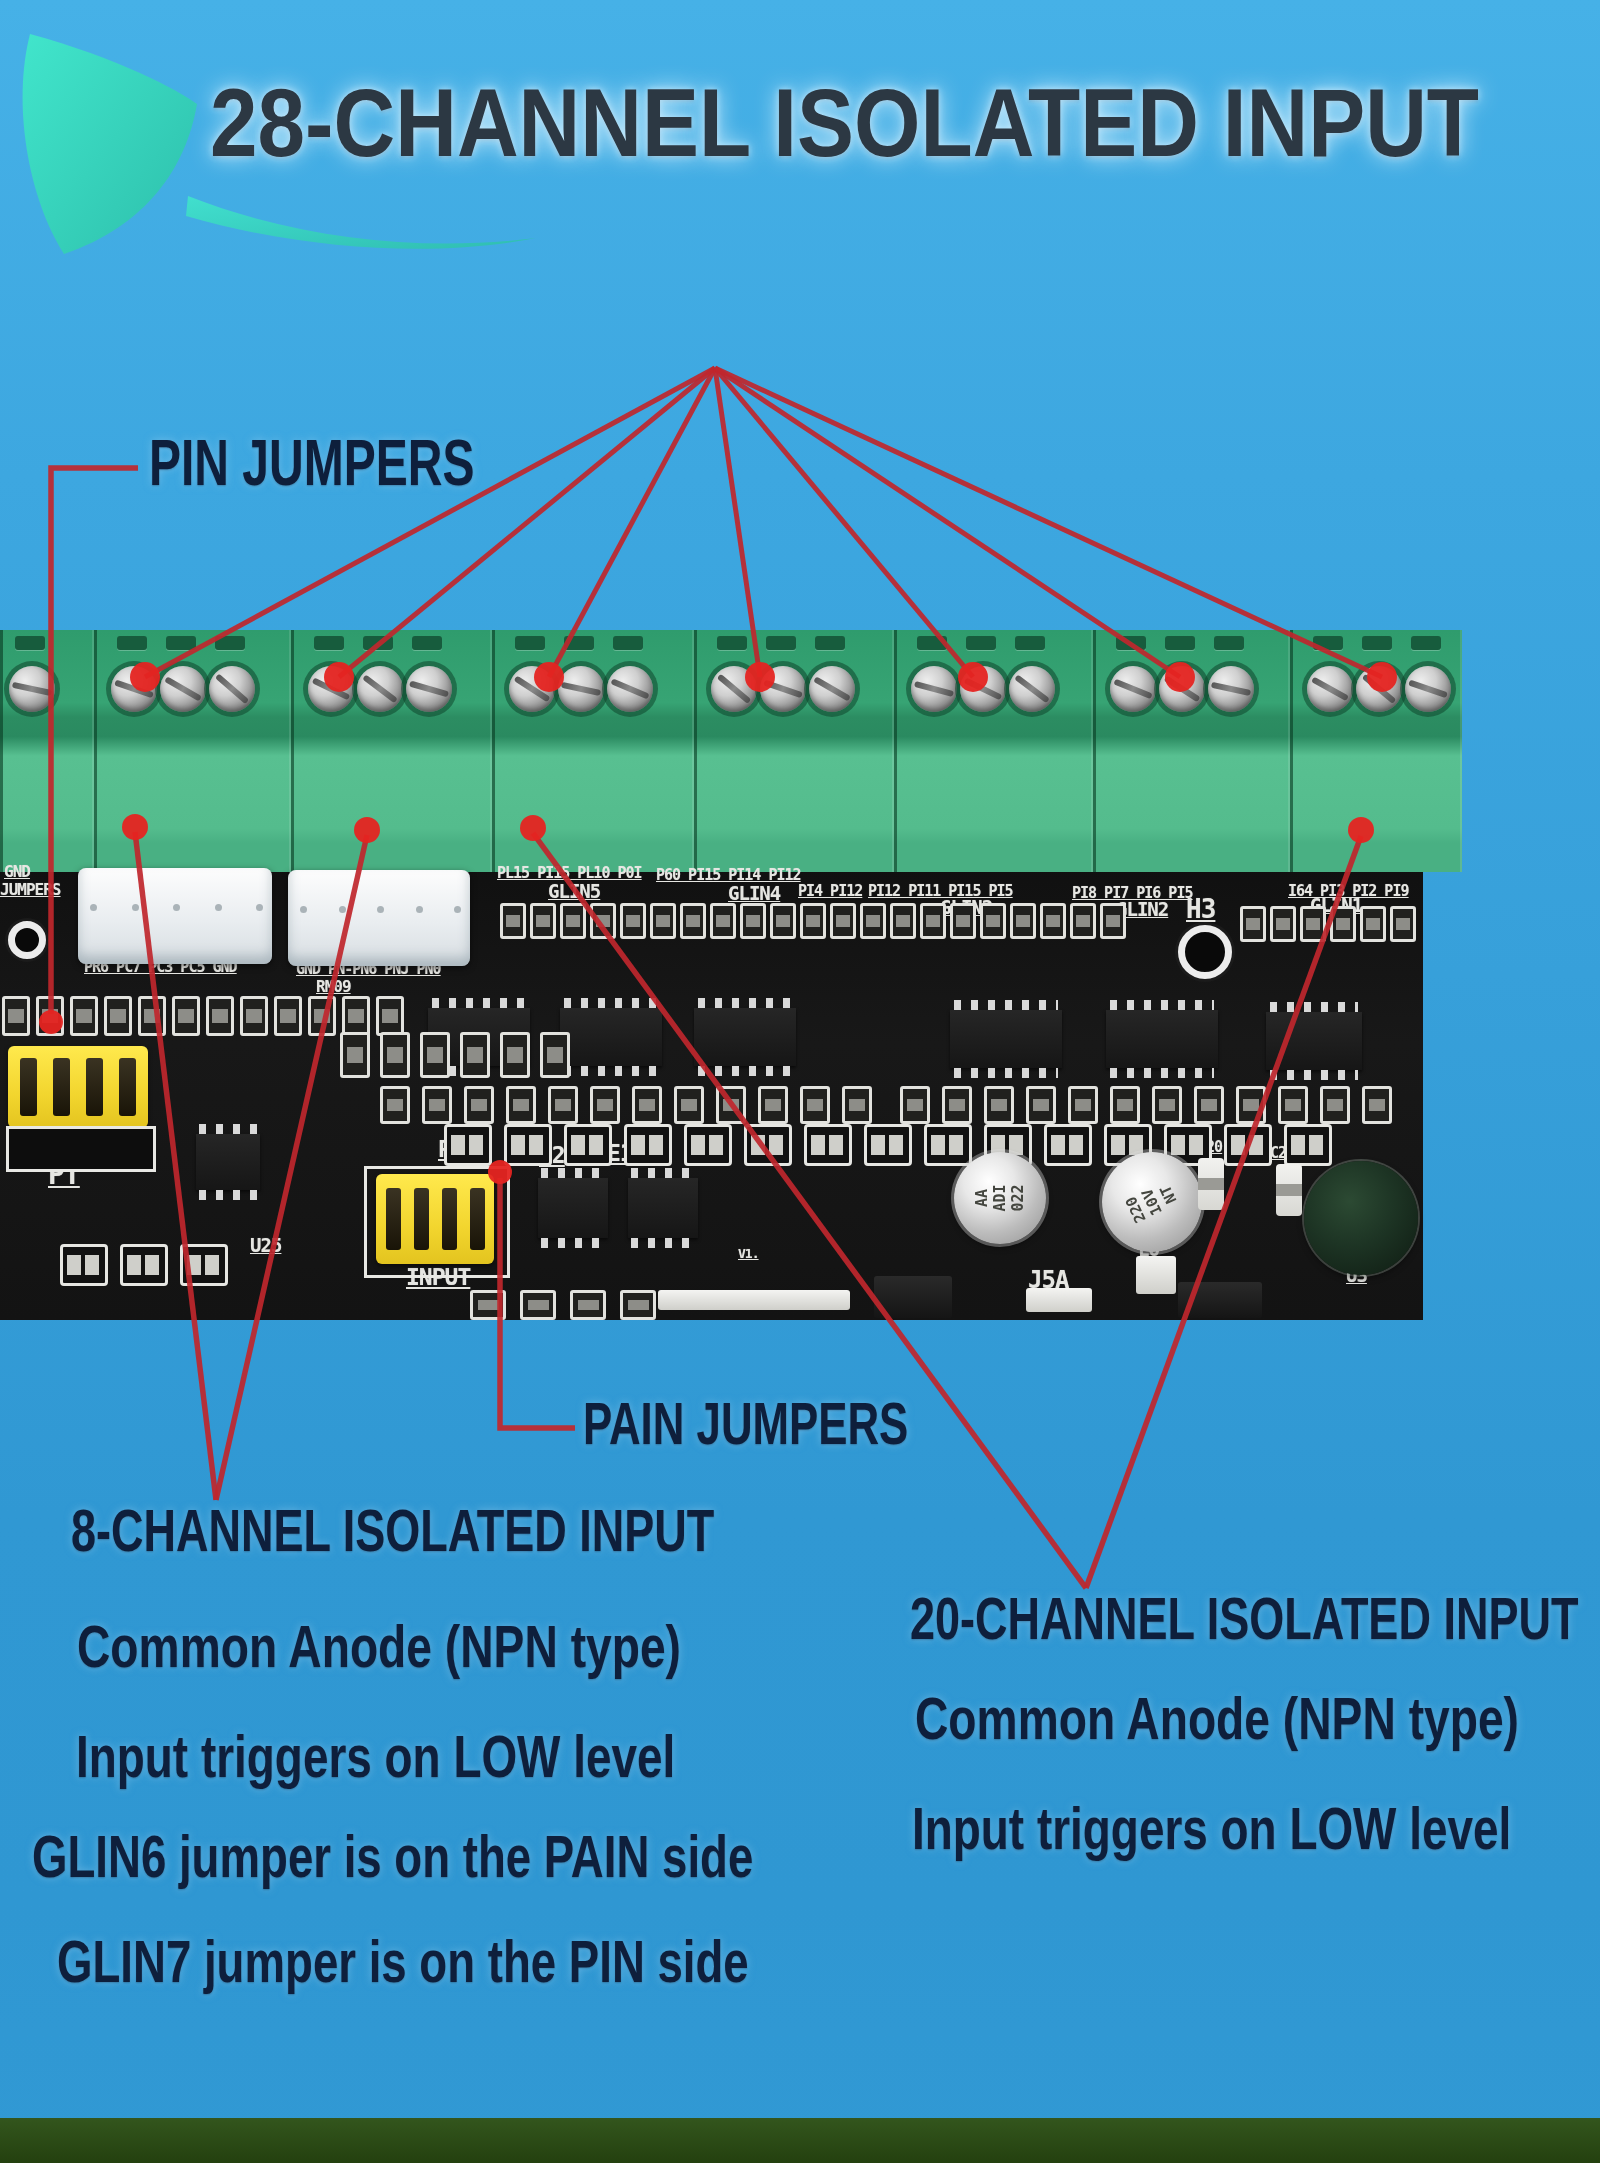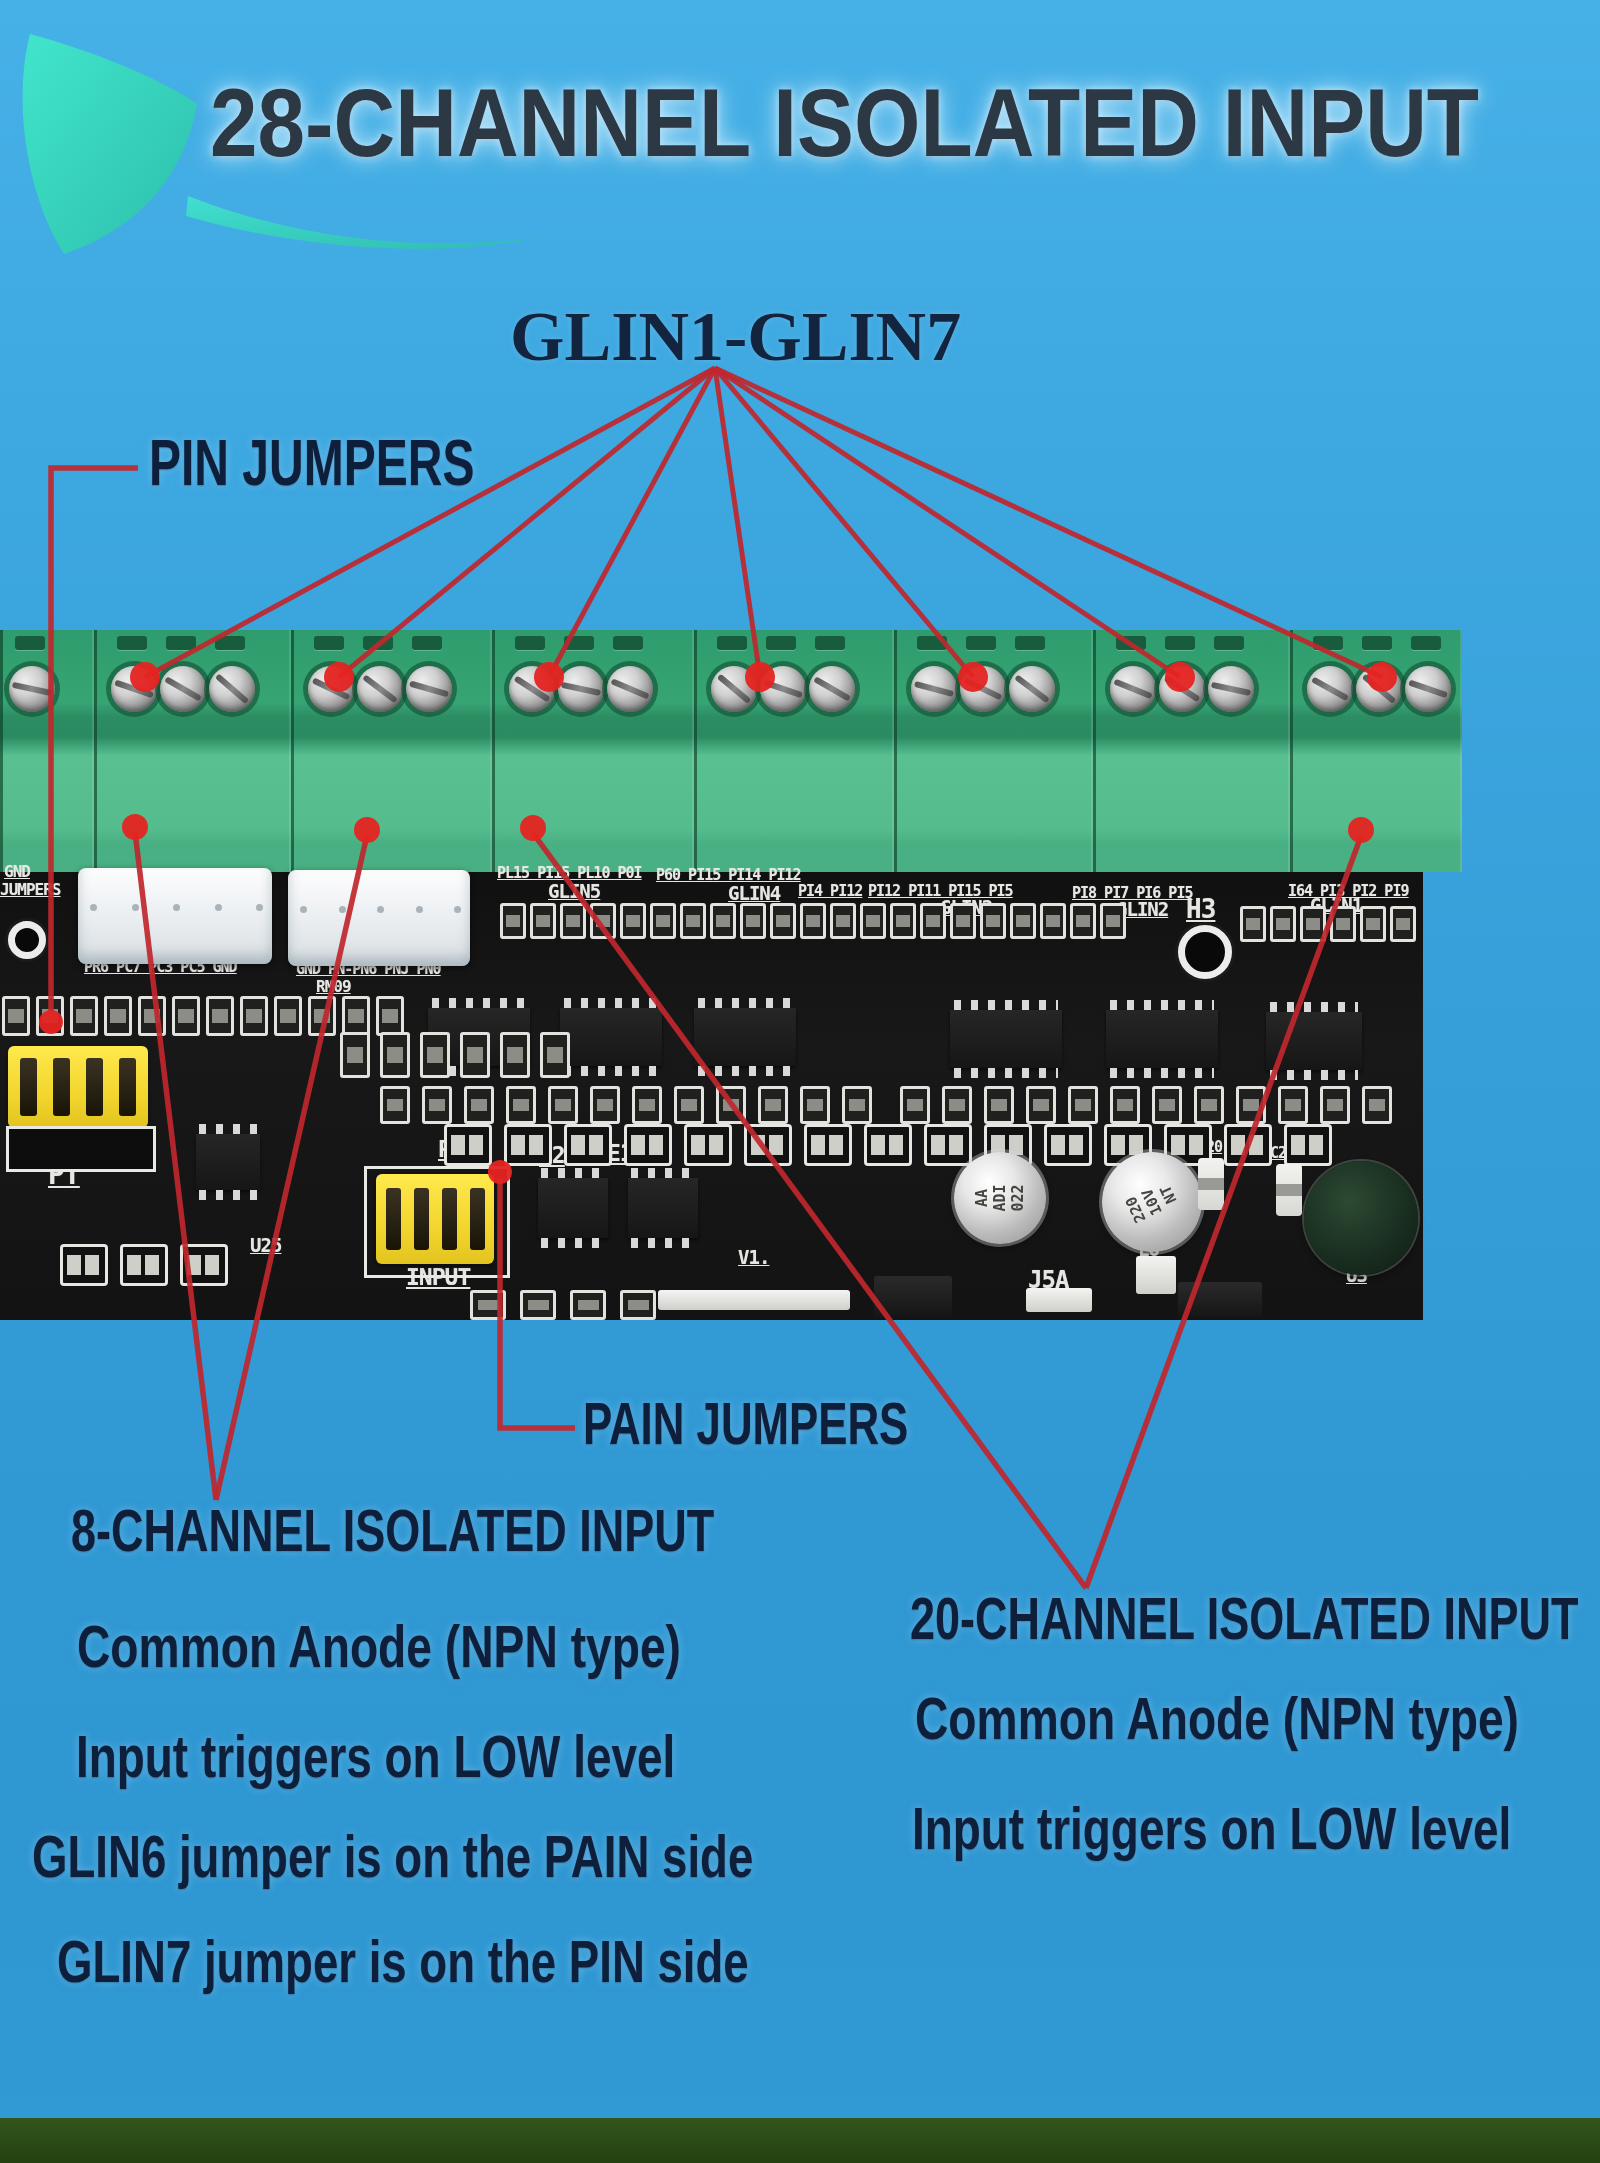--- a/index.html
+++ b/index.html
@@ -64,21 +64,20 @@
         <stop offset="0" stop-color="#41e8ca"></stop>
           <stop offset="1" stop-color="#2cc0a8"></stop>
       </linearGradient>
     </defs>
     <path id="deco-fin" fill="url(#tealg)" opacity="0.95" d="M30,34 C118,58 178,90 197,104 C186,168 146,226 64,254 C28,198 12,104 30,34 Z"></path>
     <path id="deco-ribbon" fill="url(#tealg)" opacity="0.85" d="M188,196 C300,240 424,252 536,238 C436,258 302,250 186,216 Z"></path>
   </svg>
 
   <div id="title" class="txt" style="left:210px;top:75px;">28-CHANNEL ISOLATED INPUT</div>
 
-  <div id="glin-range" class="txt" style="left:510px;top:302px;">GLIN1-GLIN7</div>
 
   <div class="txt head" style="left:149px;top:431px;font-size:64px;transform:scaleX(.75);">PIN JUMPERS</div>
 
   <div id="pcb" class="abs" style="left:0;top:858px;width:1423px;height:462px;"></div>
   <div id="tstrip" class="abs" style="left:0;top:630px;width:1462px;height:242px;">
       <div class="tblock" style="left: 0px; width: 94px;">
         <div class="teeth"></div>
         <div class="tab" style="left: 15px;"></div>
         <div class="screw" style="left: 9px;">
           <div class="slot" style="transform: rotate(12deg);"></div>
@@ -207,21 +206,21 @@
       <div class="silk" style="left: 1116px; top: 898px; font-size: 19px;">GLIN2</div>
       <div class="silk" style="left: 1186px; top: 894px; font-size: 26px;">H3</div>
       <div class="silk" style="left: 1288px; top: 882px; font-size: 15px;">I64 PI3 PI2 PI9</div>
       <div class="silk" style="left: 1310px; top: 894px; font-size: 19px;">GLIN1</div>
       <div class="silk" style="left: 438px; top: 1136px; font-size: 23px;">PAIN</div>
       <div class="silk" style="left: 539px; top: 1142px; font-size: 23px;">E2</div>
       <div class="silk" style="left: 607px; top: 1140px; font-size: 23px;">E1</div>
       <div class="silk" style="left: 406px; top: 1264px; font-size: 23px;">INPUT</div>
       <div class="silk" style="left: 48px; top: 1158px; font-size: 28px;">PT</div>
       <div class="silk" style="left: 250px; top: 1234px; font-size: 19px;">U25</div>
-      <div class="silk" style="left: 738px; top: 1246px; font-size: 19px;">V1.</div>
+      <div class="silk" style="left: 738px; top: 1246px; font-size: 13px;">V1.</div>
       <div class="silk" style="left: 1028px; top: 1266px; font-size: 24px;">J5A</div>
       <div class="silk" style="left: 1138px; top: 1238px; font-size: 19px;">LO</div>
       <div class="silk" style="left: 1118px; top: 1138px; font-size: 15px;">C210</div>
       <div class="silk" style="left: 1190px; top: 1138px; font-size: 15px;">C220</div>
       <div class="silk" style="left: 1270px; top: 1144px; font-size: 15px;">C2260</div>
       <div class="silk" style="left: 1346px; top: 1264px; font-size: 19px;">U3</div>
       <div class="jst" style="left: 78px; top: 868px; width: 194px; height: 96px;">
         <div class="jstpin" style="left: 12px;"></div>
         <div class="jstpin" style="left: 53.5px;"></div>
         <div class="jstpin" style="left: 95px;"></div>

